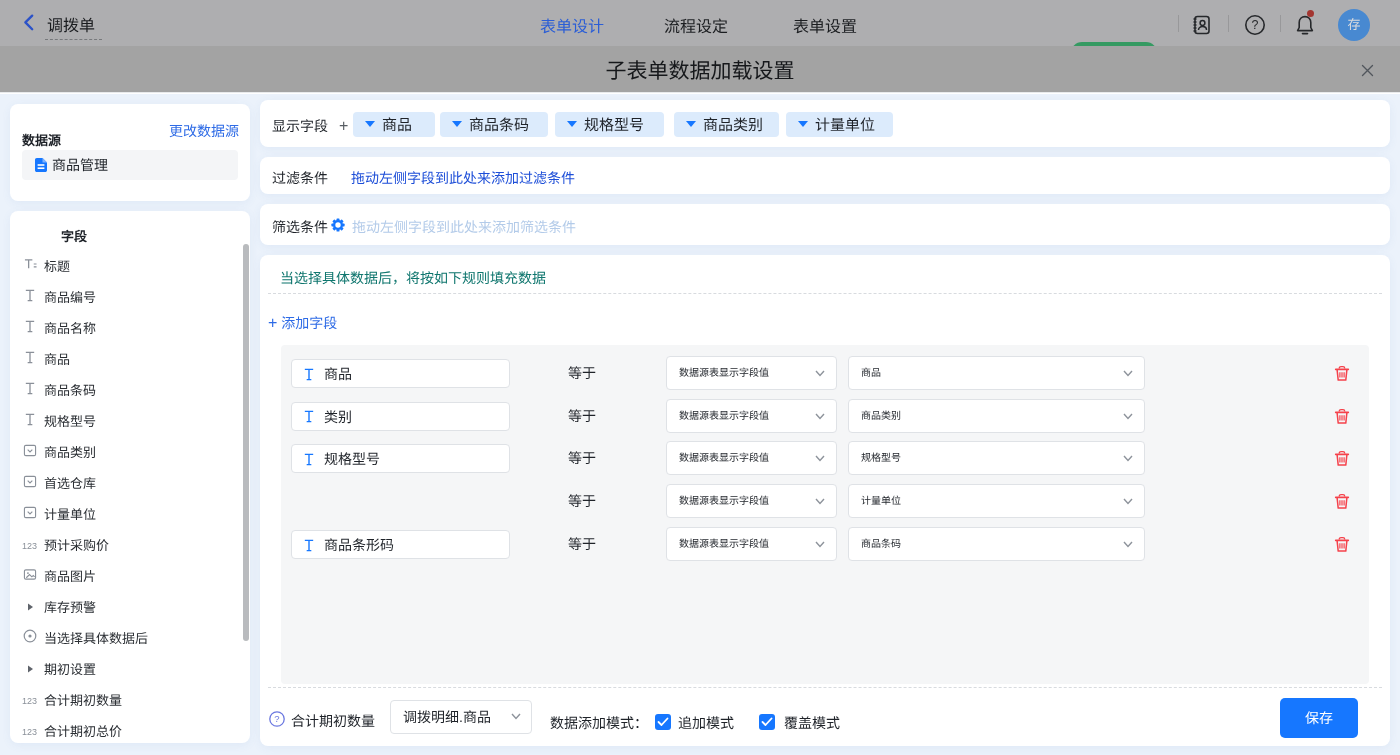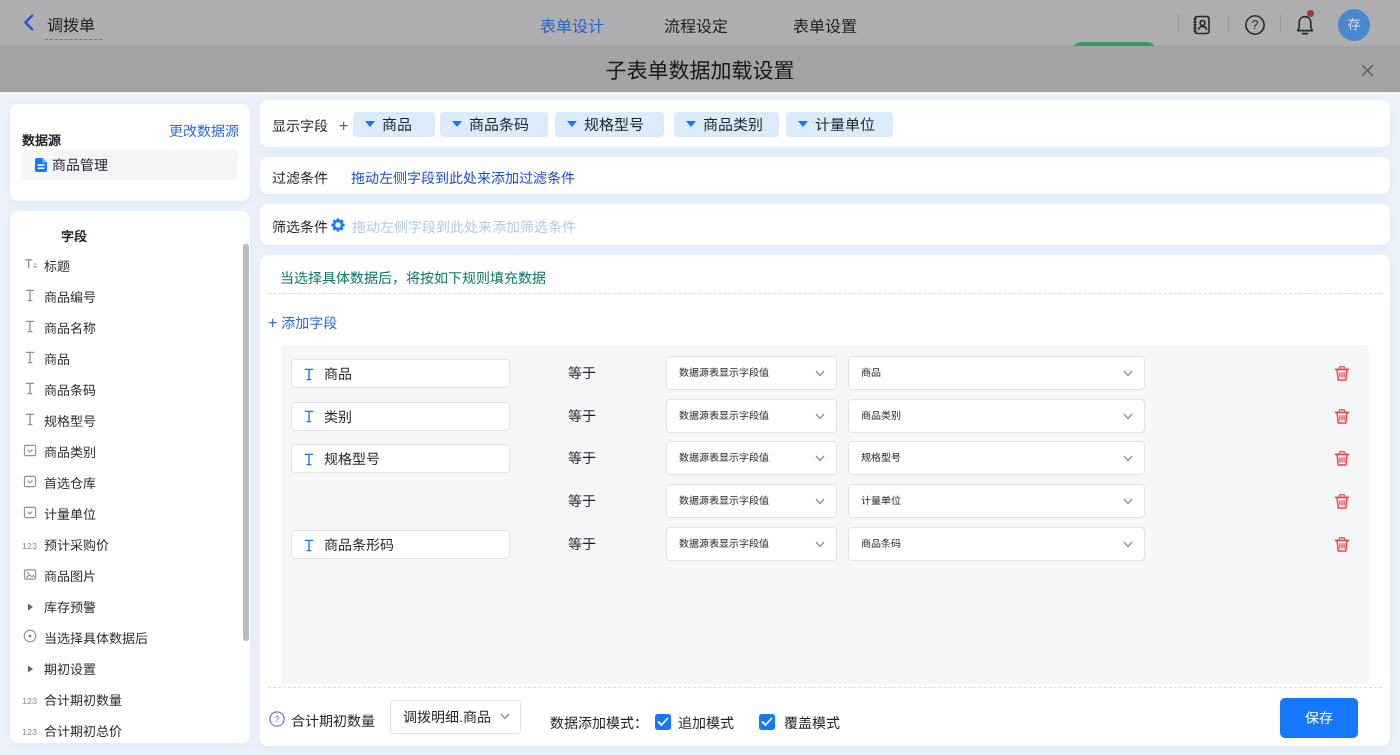--- a/index.html
+++ b/index.html
@@ -62,21 +62,21 @@
 .dd{position:absolute;top:4px;height:34px;background:#fff;border:1px solid #dfe2e6;border-radius:4px;line-height:32px;font-size:10px;color:#1f2329;}
 .dd1{left:385px;width:171px;}
 .dd2{left:567px;width:297px;}
 .dd .dtx{margin-left:12px;}
 .dd .chev{position:absolute;right:10px;top:0;width:12px;height:32px;}
 .trash{position:absolute;left:1053px;top:13px;width:16px;height:17px;}
 
 #rcD .dash2{position:absolute;left:8px;top:432px;width:1114px;border-top:1px dashed #d8dbdf;}
 .qm{position:absolute;left:9px;top:456px;width:16px;height:16px;}
 .ftext{position:absolute;left:31px;top:455px;font-size:14px;color:#1f2329;}
-.fsel{position:absolute;left:130px;top:445px;width:131px;height:34px;border:1px solid #dfe2e6;border-radius:4px;background:#fff;line-height:32px;}
+.fsel{position:absolute;left:130px;top:445px;width:142px;height:34px;border:1px solid #dfe2e6;border-radius:4px;background:#fff;line-height:32px;}
 .fsel .dtx{margin-left:12px;font-size:14px;color:#1f2329;}
 .fsel .chev{position:absolute;right:9px;top:0;width:12px;height:31px;}
 .fmode{position:absolute;left:290px;top:457px;font-size:14px;color:#1f2329;}
 .cbx{position:absolute;top:459px;width:16px;height:16px;background:#1677ff;border-radius:3px;}
 .cbx svg{position:absolute;left:2px;top:3px;}
 .cbl{position:absolute;top:457px;font-size:14px;color:#1f2329;}
 .save{position:absolute;left:1020px;top:443px;width:78px;height:40px;background:#1677ff;border-radius:5px;color:#fff;font-size:14px;text-align:center;line-height:40px;}
 </style>
 </head>
 <body>

